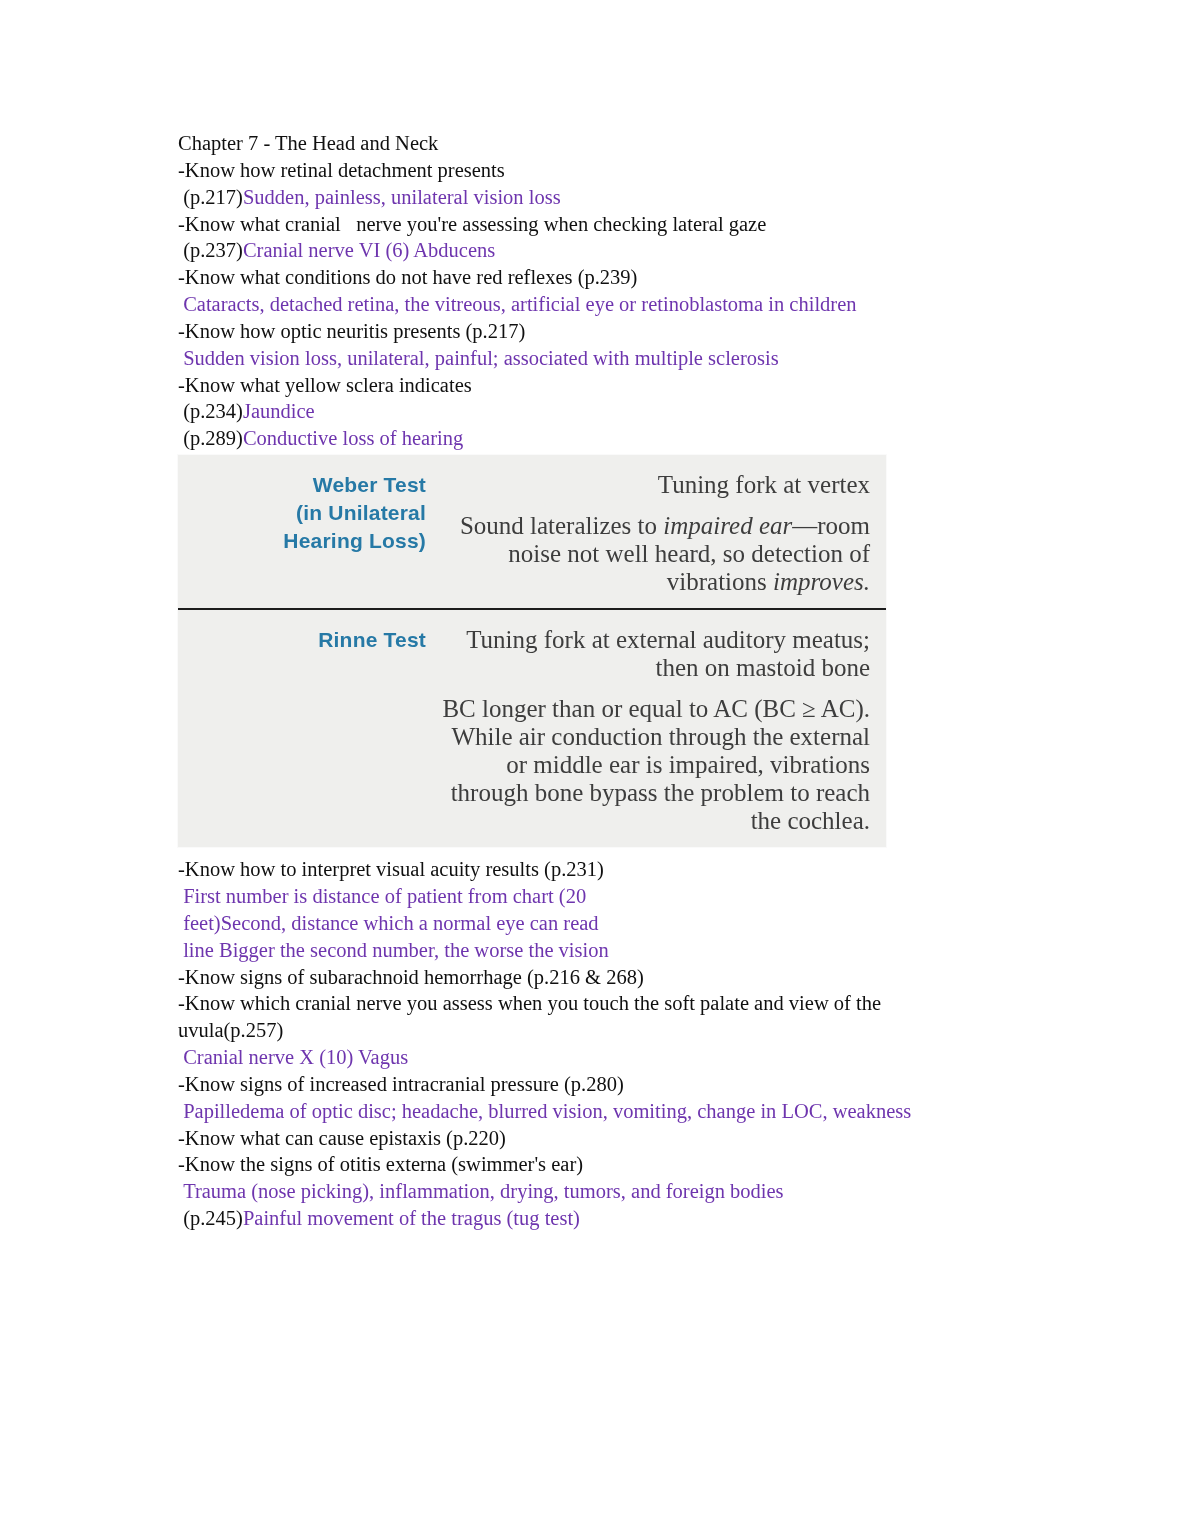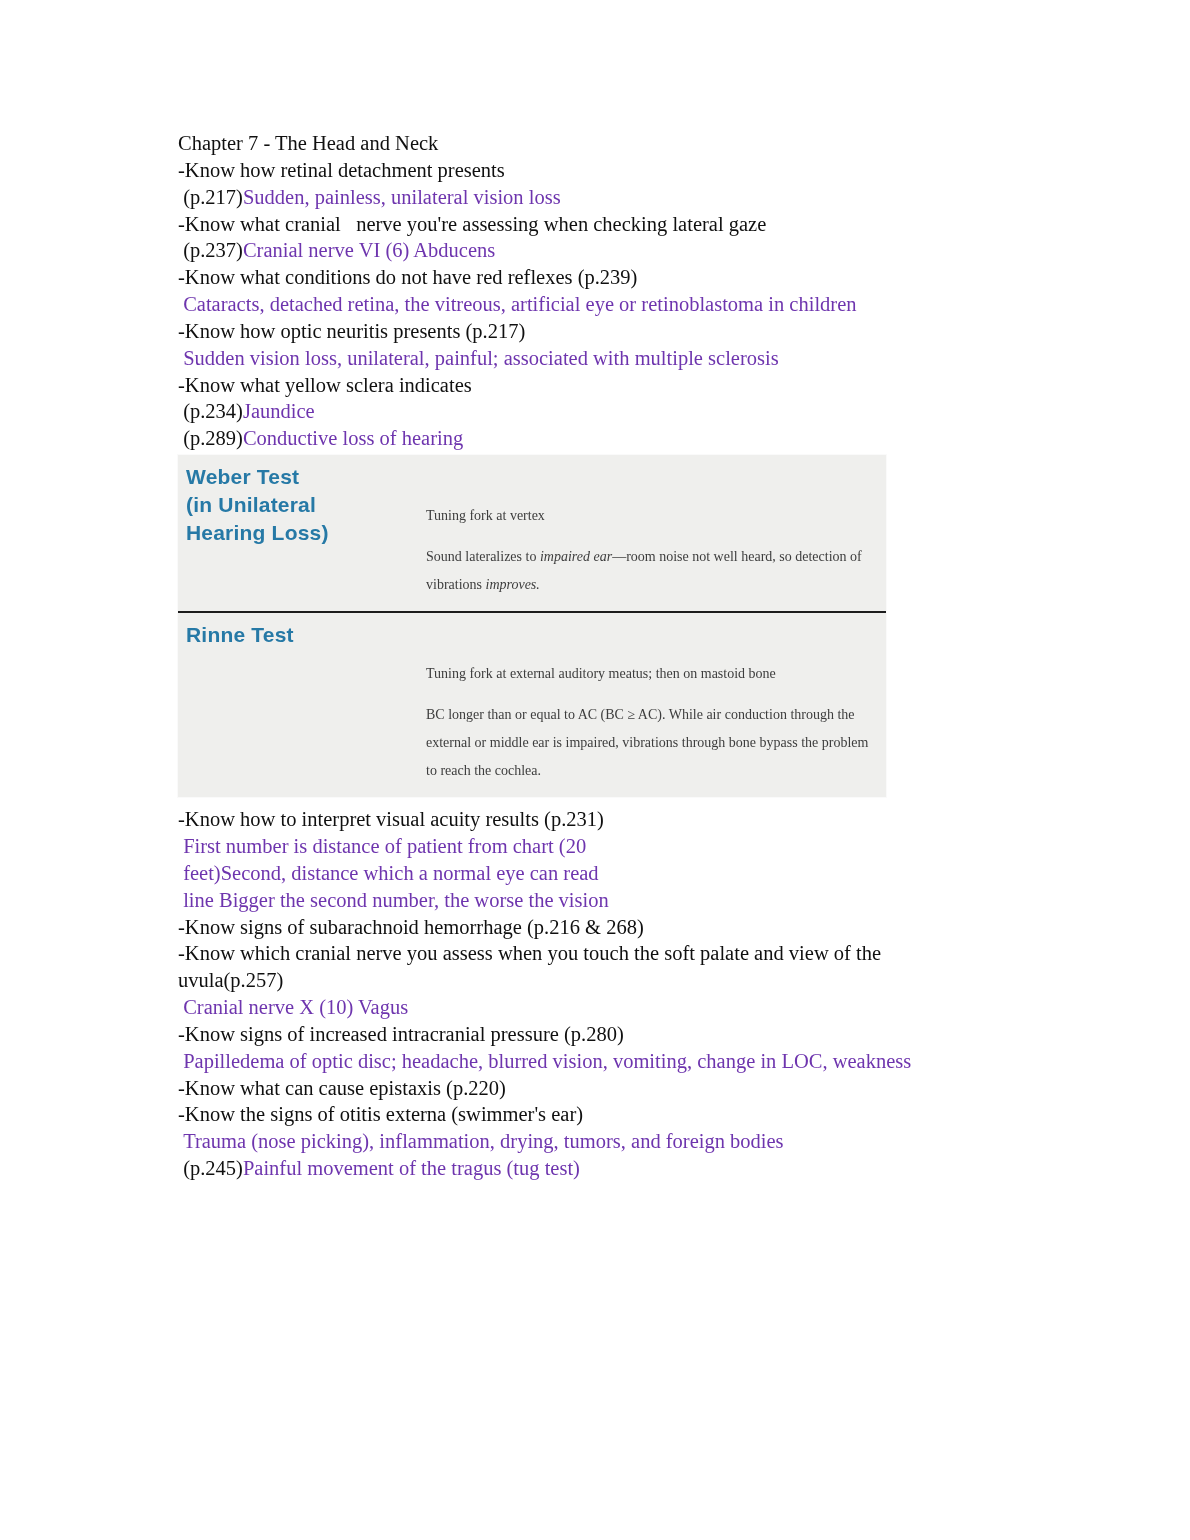--- a/index.html
+++ b/index.html
@@ -33,36 +33,36 @@
   .wr-table {
     width: 708px;
     background: var(--table-bg, #efefed);
     margin: 3px 0 9px 0;
     color: var(--table-text, #3d3d3d);
     box-shadow: 0 0 0 1px rgba(0,0,0,0.02);
   }
   .wr-row {
     display: grid;
     grid-template-columns: 240px 1fr;
-    padding: 8px 12px 12px 8px;
+    padding: 16px 12px 12px 8px;
+    text-align: right;
   }
   .wr-head {
     font-family: "Liberation Sans", sans-serif;
     font-weight: bold;
     font-size: 21px;
     line-height: 28px;
     color: var(--table-heading-teal, #2679a6);
     letter-spacing: 0.2px;
   }
   .wr-head span { display: block; }
   .wr-body {
-    font-size: 14px;
+    font-size: 25px;
     line-height: 28px;
     padding-right: 4px;
-    margin-top: 39px;
   }
   .wr-body p { margin: 0 0 13px 0; }
   .wr-body p:last-child { margin-bottom: 0; }
   .ital { font-style: italic; }
   .wr-sep {
     height: 2px;
     background: var(--table-divider, #1c1c1c);
   }
 </style>
 </head>

